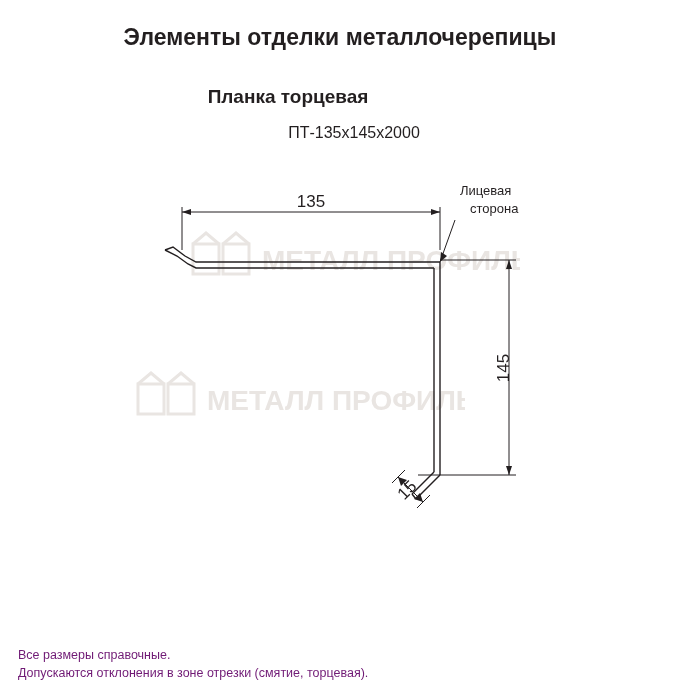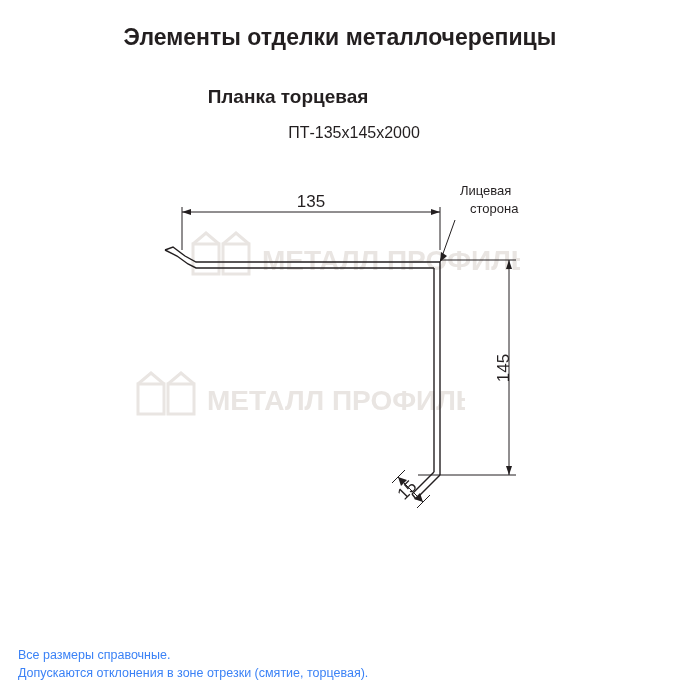--- a/index.html
+++ b/index.html
@@ -61,21 +61,21 @@
     user-select: none;
   }
   .wm1 { top: 228px; left: 190px; }
   .wm2 { top: 368px; left: 135px; }
   .footer {
     position: absolute;
     left: 18px;
     bottom: 18px;
     font-size: 12.5px;
     line-height: 18px;
-    color: #3b82f6;
+    color: #701a75;
   }
   .footer div { white-space: nowrap; }
   .dim-label {
     font-size: 17px;
     fill: #231f20;
     font-family: "Liberation Sans", sans-serif;
   }
   .note-label {
     font-size: 13px;
     fill: #231f20;

